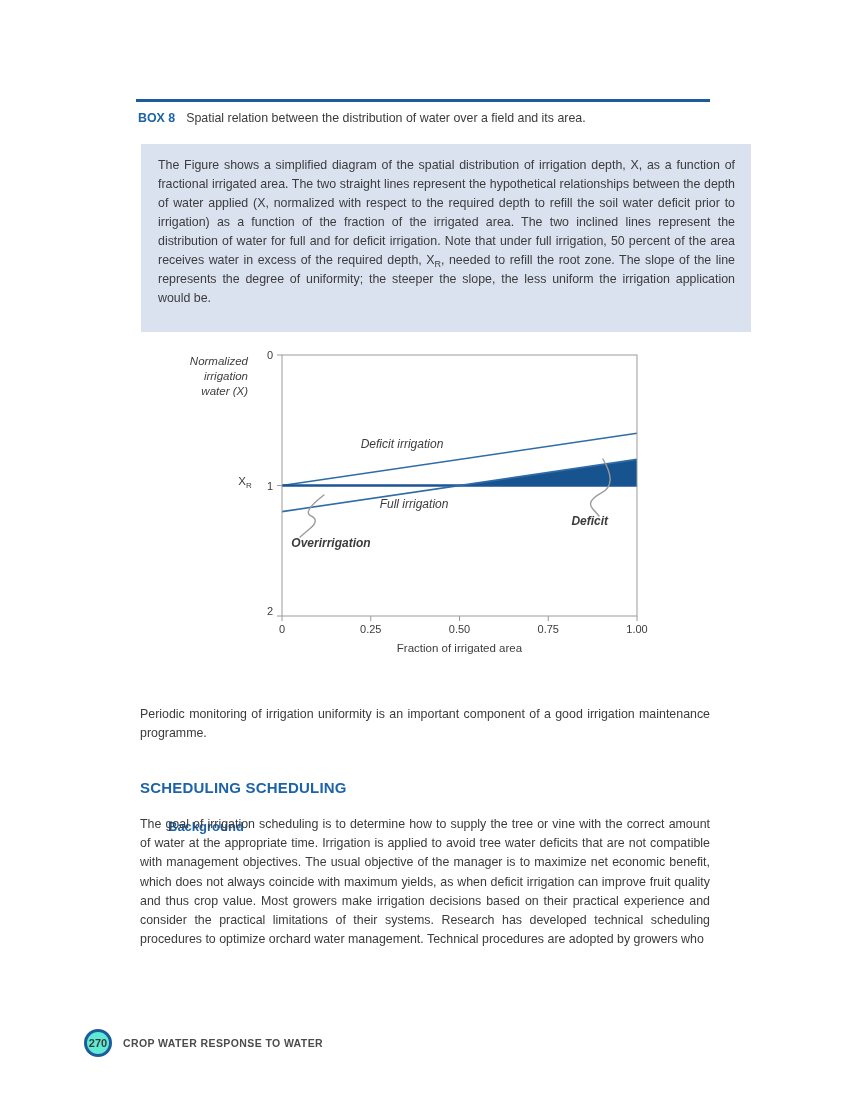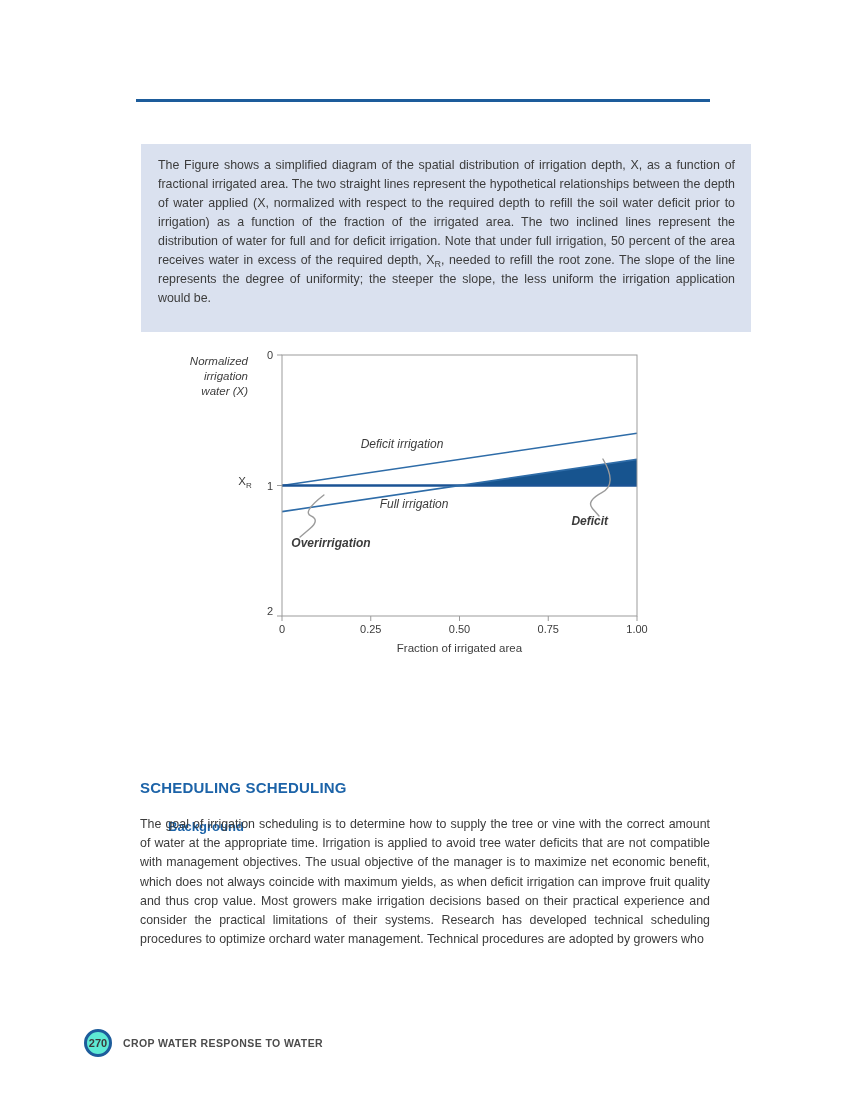--- a/index.html
+++ b/index.html
@@ -35,20 +35,23 @@
   .footer-title{margin-left:11px;font-size:10.5px;font-weight:bold;color:#4c4c4c;
                 letter-spacing:0.4px;}
 </style>
 </head>
 <body>
 
 <div class="page">
 
   <div class="top-rule"></div>
 
+  <div class="box-header">
+    <span class="box-label">BOX 8</span><span class="box-title">Spatial relation between the distribution of water over a field and its area.</span>
+  </div>
 
   <div class="info-box">
     <p class="box-text"><span>The Figure shows a simplified diagram of the spatial distribution of irrigation depth, X, as a function of fractional irrigated area. The two straight lines represent the hypothetical relationships between the depth of water applied (X, normalized with respect to the required depth to refill the soil water deficit prior to irrigation) as a function of the fraction of the irrigated area. The two inclined lines represent the distribution of water for full and for deficit irrigation. Note that under full irrigation, 50 percent of the area receives water in excess of the required depth, X</span><sub>R</sub><span>, needed to refill the root zone. The slope of the line represents the degree of uniformity; the steeper the slope, the less uniform the irrigation application would be.</span></p>
   </div>
 
   <div class="figure">
     <div class="ylabel">Normalized
 irrigation
 water (X)</div>
     <div class="xr-marker"><span>X</span><sub>R</sub></div>
@@ -77,20 +80,21 @@
         <text x="319.5" y="307" text-anchor="middle" font-size="11.5" fill="#3c3c3c">Fraction of irrigated area</text>
         <text x="261.99" y="102.655" text-anchor="middle" font-size="12" font-style="italic" font-weight="normal" fill="#3b3b3b">Deficit irrigation</text>
         <text x="274.06" y="162.685" text-anchor="middle" font-size="12" font-style="italic" font-weight="normal" fill="#3b3b3b">Full irrigation</text>
         <text x="190.99" y="201.835" text-anchor="middle" font-size="12" font-style="italic" font-weight="bold" fill="#3b3b3b">Overirrigation</text>
         <text x="449.785" y="179.65" text-anchor="middle" font-size="12" font-style="italic" font-weight="bold" fill="#3b3b3b">Deficit</text>
         <path d="M183.89 150.0265 Q 161.88 166.9915 170.9325 170.97175 Q 179.985 174.952 170.04500000000002 183.49975 L 160.105 192.0475" fill="none" stroke="#9b9b9b" stroke-width="1.4" stroke-linecap="round"></path>
         <path d="M462.92 114.00850000000001 Q 477.83 139.0645 461.855 147.54700000000003 Q 445.88 156.0295 452.4475 163.53325 L 459.015 171.037" fill="none" stroke="#9b9b9b" stroke-width="1.4" stroke-linecap="round"></path>
       </svg>
   </div>
 
+  <p class="para" id="para1">Periodic monitoring of irrigation uniformity is an important component of a good irrigation maintenance programme.</p>
 
   <h1 class="h1">SCHEDULING SCHEDULING</h1>
 
   <h2 class="h2">Background</h2>
 
   <p class="para" id="para2">The goal of irrigation scheduling is to determine how to supply the tree or vine with the correct amount of water at the appropriate time. Irrigation is applied to avoid tree water deficits that are not compatible with management objectives. The usual objective of the manager is to maximize net economic benefit, which does not always coincide with maximum yields, as when deficit irrigation can improve fruit quality and thus crop value. Most growers make irrigation decisions based on their practical experience and consider the practical limitations of their systems. Research has developed technical scheduling procedures to optimize orchard water management. Technical procedures are adopted by growers who</p>
 
   <div class="footer">
     <div class="page-circle">
       <span>270</span>

